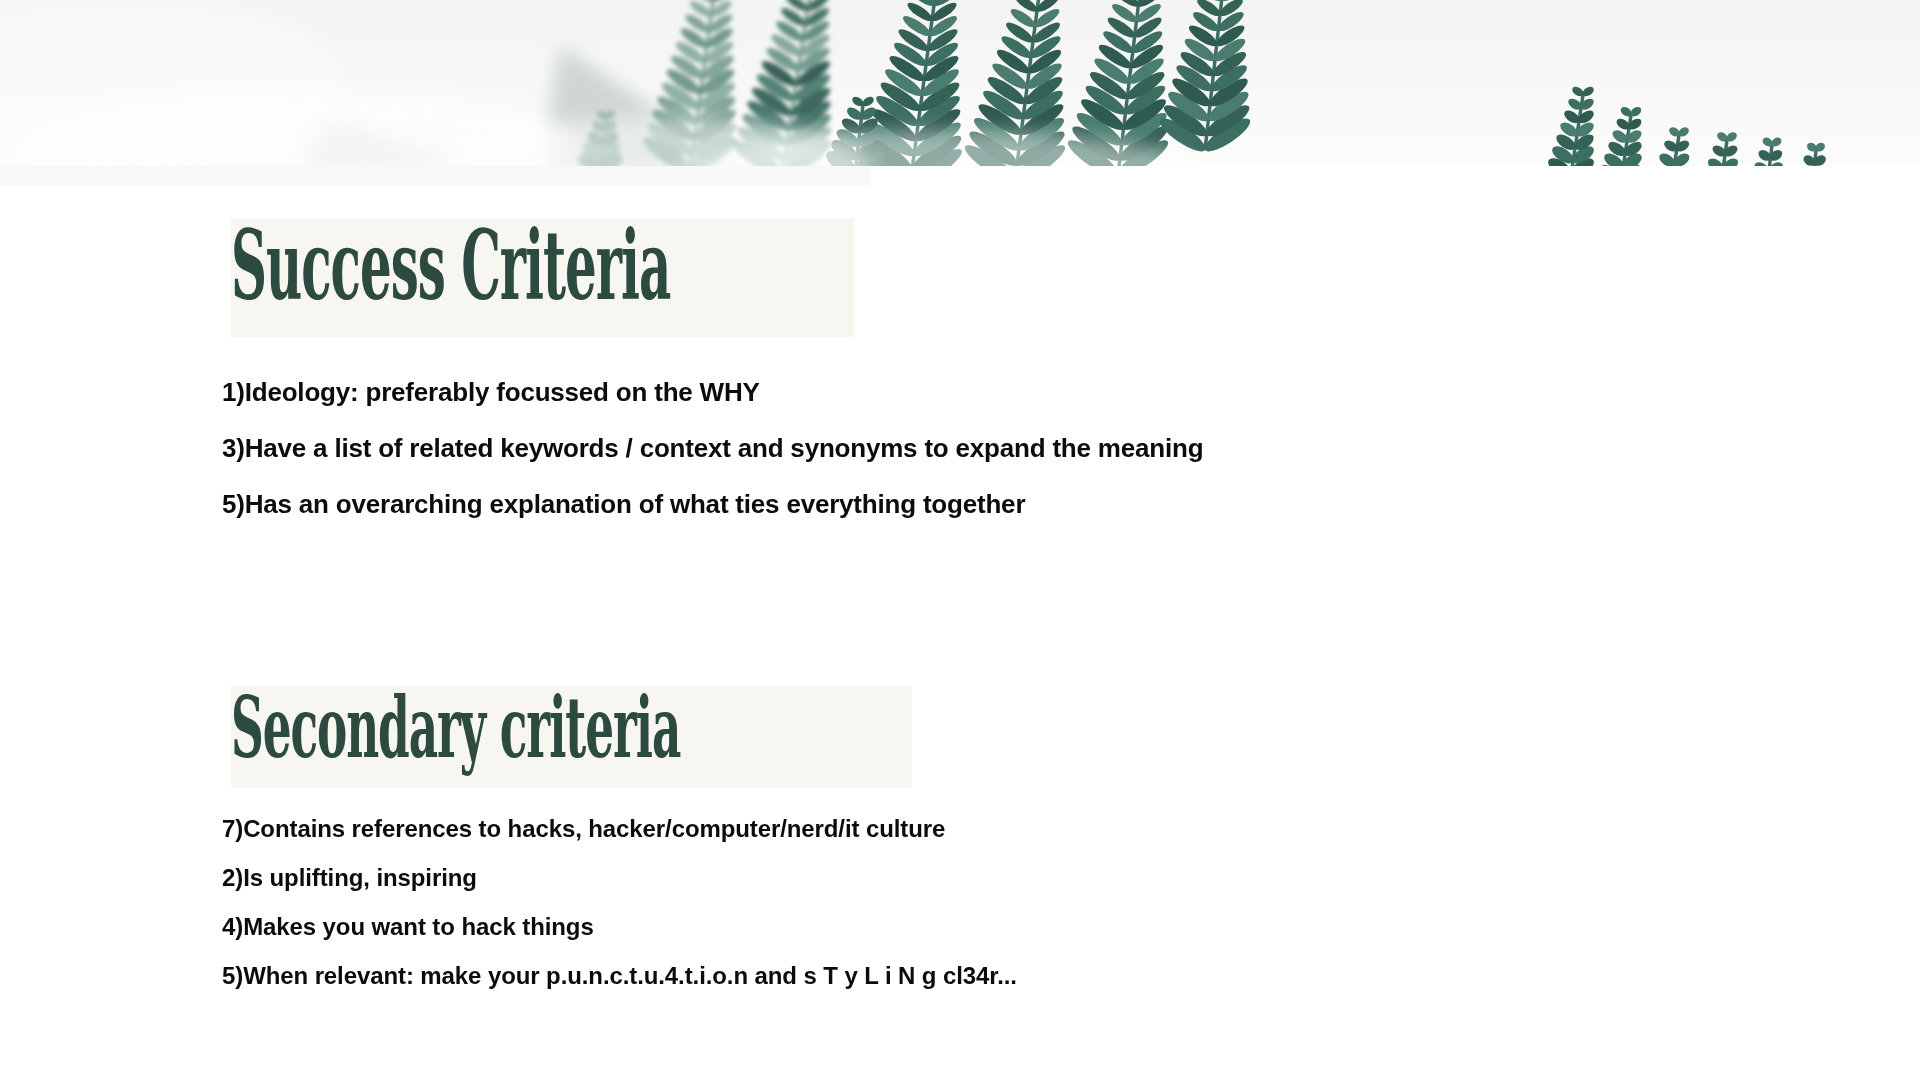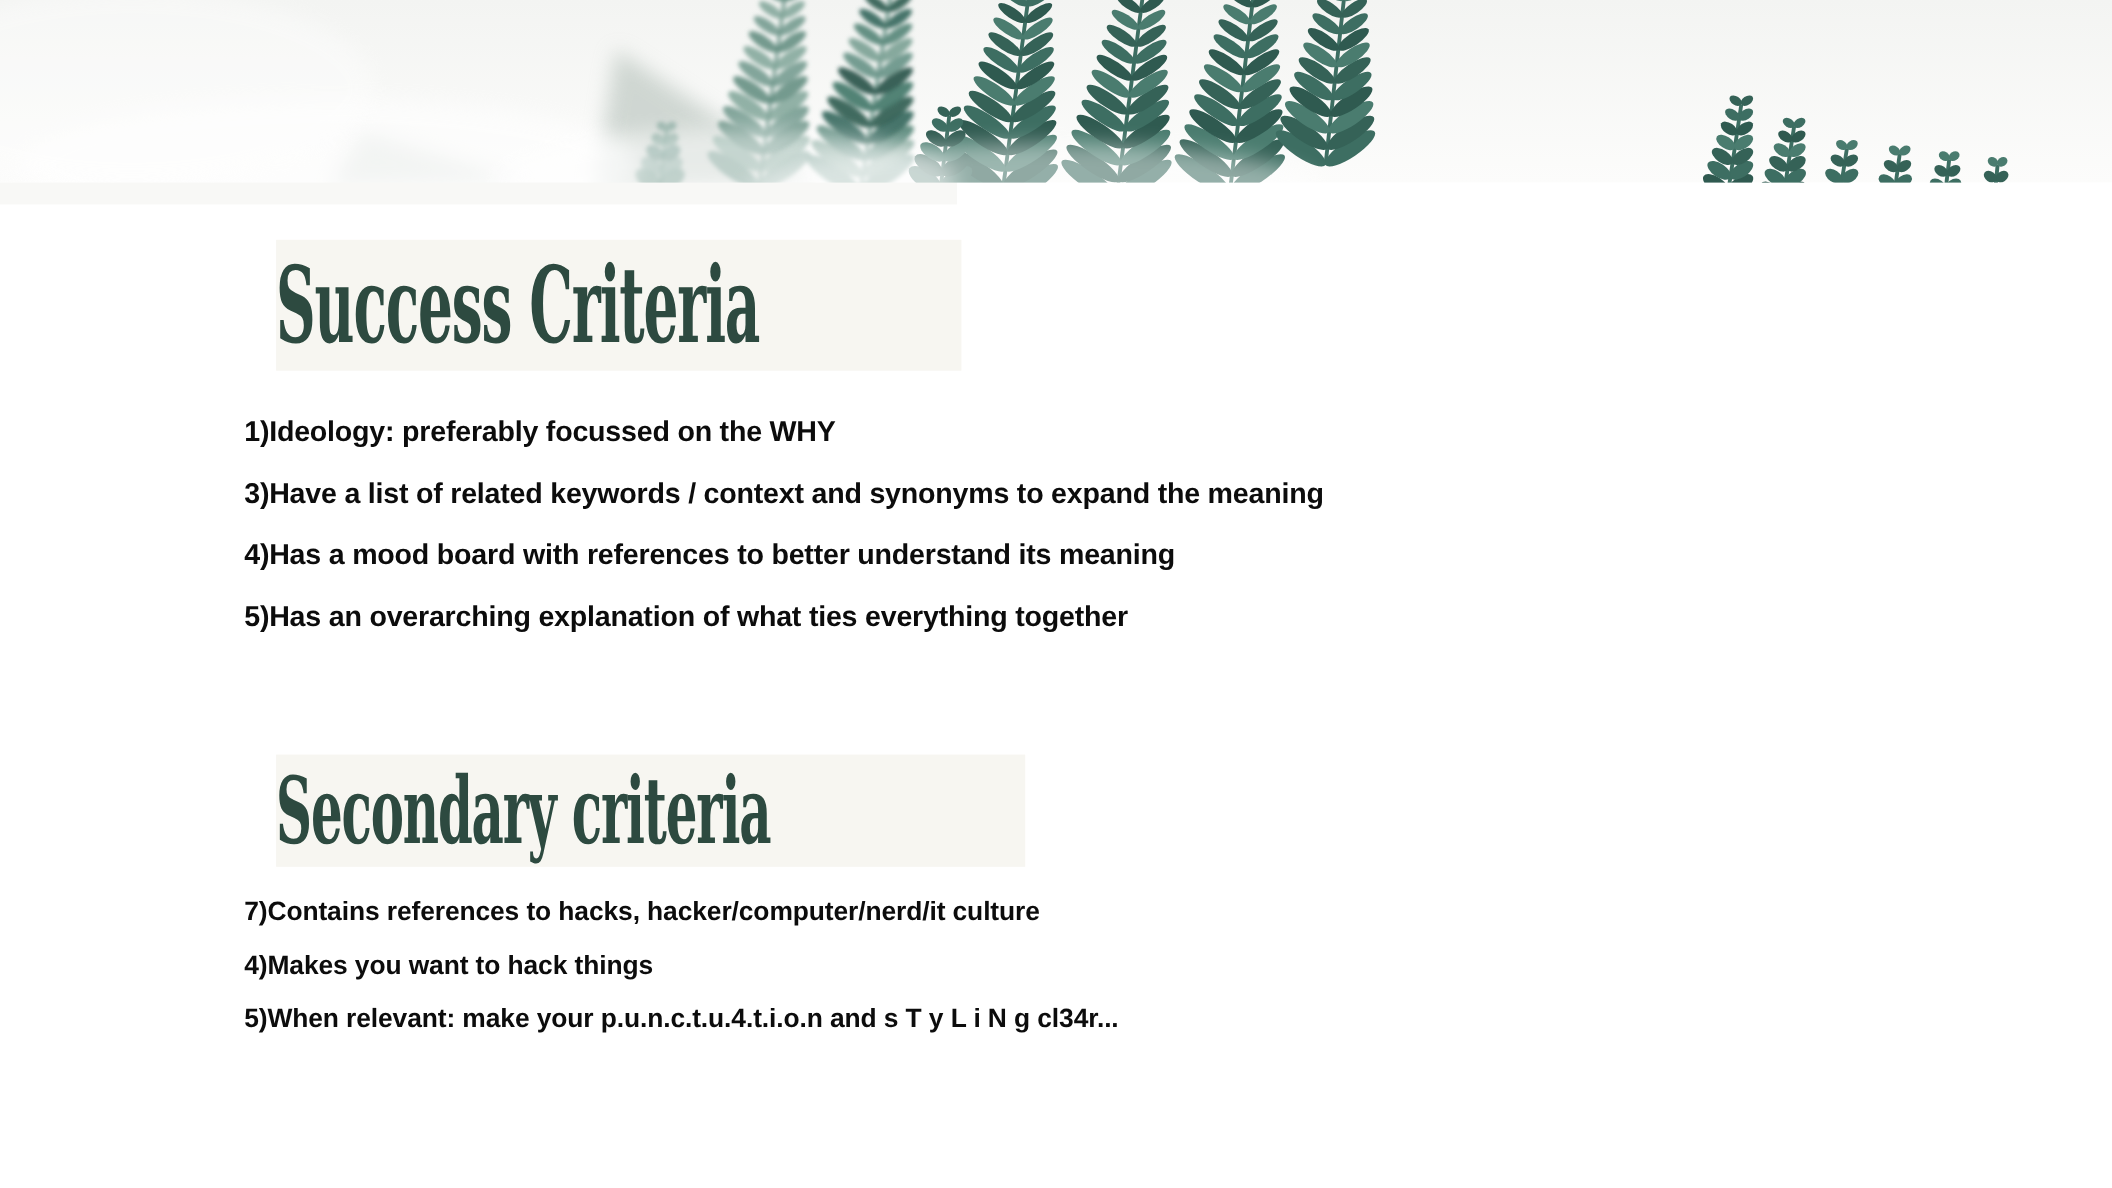--- a/index.html
+++ b/index.html
@@ -4,21 +4,21 @@
 <style>
   html,body{margin:0;padding:0;background:#ffffff;}
   body{width:1920px;height:1080px;overflow:hidden;position:relative;
        font-family:"Liberation Sans","DejaVu Sans",sans-serif;}
 
   
   .hero{position:absolute;left:0;top:0;width:1920px;height:190px;}
 
   
   .title-box{position:absolute;background:var(--heading-bg,#f7f6f1);
-             display:flex;align-items:center;overflow:visible;margin-left:20px;}
+             display:flex;align-items:flex-start;overflow:visible;}
   .title-box h1{margin:0;font-family:"DejaVu Serif","Liberation Serif",serif;
                 font-weight:bold;color:var(--heading-color,#2d4a40);
                 white-space:nowrap;line-height:1;transform-origin:left center;}
   .tb1{left:231px;top:218px;width:623px;height:119px;}
   .tb1 h1{font-size:96px;transform:scaleX(.52);letter-spacing:-2px;}
   .tb2{left:231px;top:686px;width:681px;height:102px;}
   .tb2 h1{font-size:84px;transform:scaleX(.54);letter-spacing:-2px;}
 
   
   ul.criteria{position:absolute;margin:0;padding:0;list-style:none;
@@ -933,27 +933,27 @@
   </svg>
 </div>
 
 <section>
   <div class="title-box tb1">
     <h1>Success Criteria</h1>
   </div>
   <ul class="criteria list1">
     <li>1)Ideology: preferably focussed on the WHY</li>
     <li>3)Have a list of related keywords / context and synonyms to expand the meaning</li>
-    <li>4)Has a mood board with references to better understand its meaning</li>
     <li>5)Has an overarching explanation of what ties everything together</li>
   </ul>
 </section>
 
 <section>
   <div class="title-box tb2">
     <h1>Secondary criteria</h1>
   </div>
   <ul class="criteria list2">
     <li>7)Contains references to hacks, hacker/computer/nerd/it culture</li>
+    <li>2)Is uplifting, inspiring</li>
     <li>4)Makes you want to hack things</li>
     <li>5)When relevant: make your p.u.n.c.t.u.4.t.i.o.n and s T y L i N g cl34r...</li>
   </ul>
 </section>
 
 </body></html>

